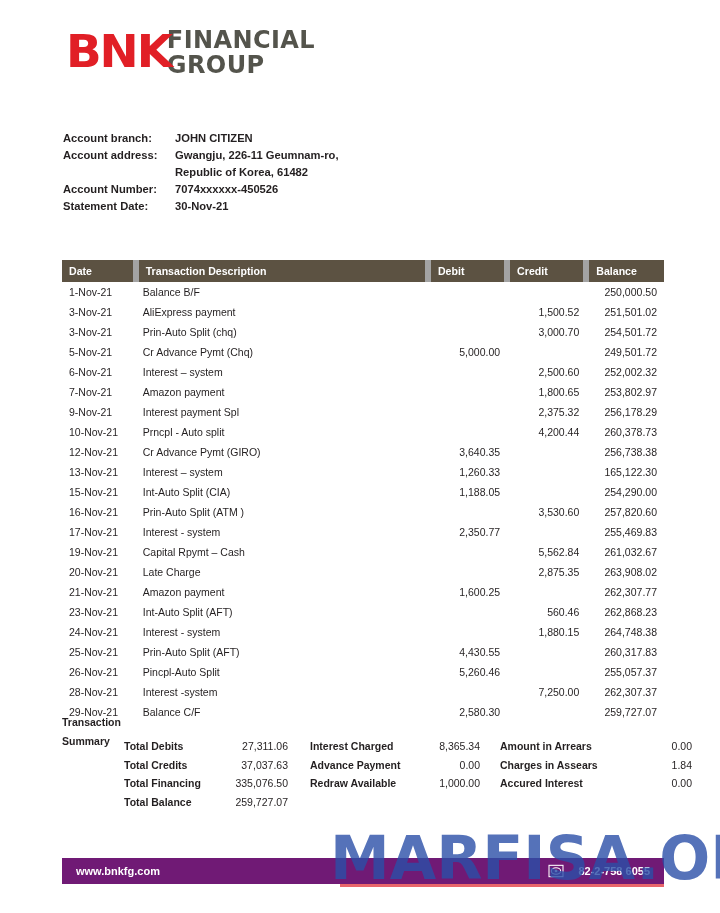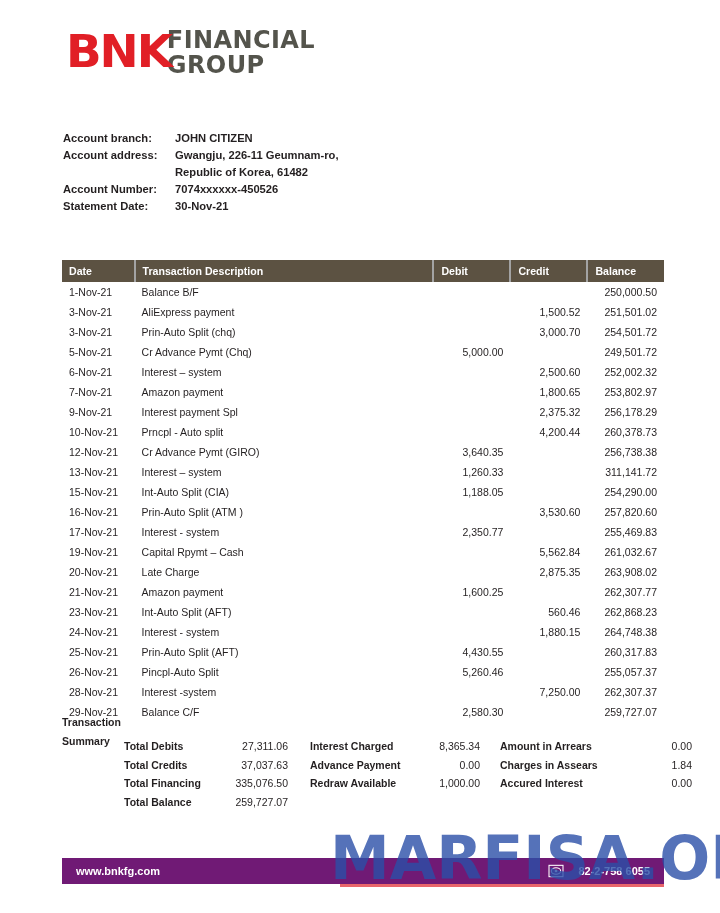--- a/index.html
+++ b/index.html
@@ -75,21 +75,21 @@
     width: 602px;
     border-collapse: collapse;
     font-size: 10.5px;
   }
   .txn thead th {
     background: #5c5242;
     color: #ffffff;
     font-size: 10.6px;
     font-weight: 700;
     padding: 5px 7px;
-    border-right: 2px solid #a3a3a3;
+    border-right: 6px solid #a3a3a3;
     text-align: left;
     white-space: nowrap;
   }
   .txn thead th:last-child { border-right: none; }
   .txn tbody td {
     padding: 4px 7px;
     white-space: nowrap;
     color: #231f20;
   }
   .col-date   { width: 58px; }
@@ -293,21 +293,21 @@
         <td class="col-desc">Cr Advance Pymt (GIRO)</td>
         <td class="col-debit">3,640.35</td>
         <td class="col-credit"></td>
         <td class="col-bal">256,738.38</td>
       </tr>
       <tr>
         <td class="col-date">13-Nov-21</td>
         <td class="col-desc">Interest – system</td>
         <td class="col-debit">1,260.33</td>
         <td class="col-credit"></td>
-        <td class="col-bal">311,141.72</td>
+        <td class="col-bal">165,122.30</td>
       </tr>
       <tr>
         <td class="col-date">15-Nov-21</td>
         <td class="col-desc">Int-Auto Split (CIA)</td>
         <td class="col-debit">1,188.05</td>
         <td class="col-credit"></td>
         <td class="col-bal">254,290.00</td>
       </tr>
       <tr>
         <td class="col-date">16-Nov-21</td>

